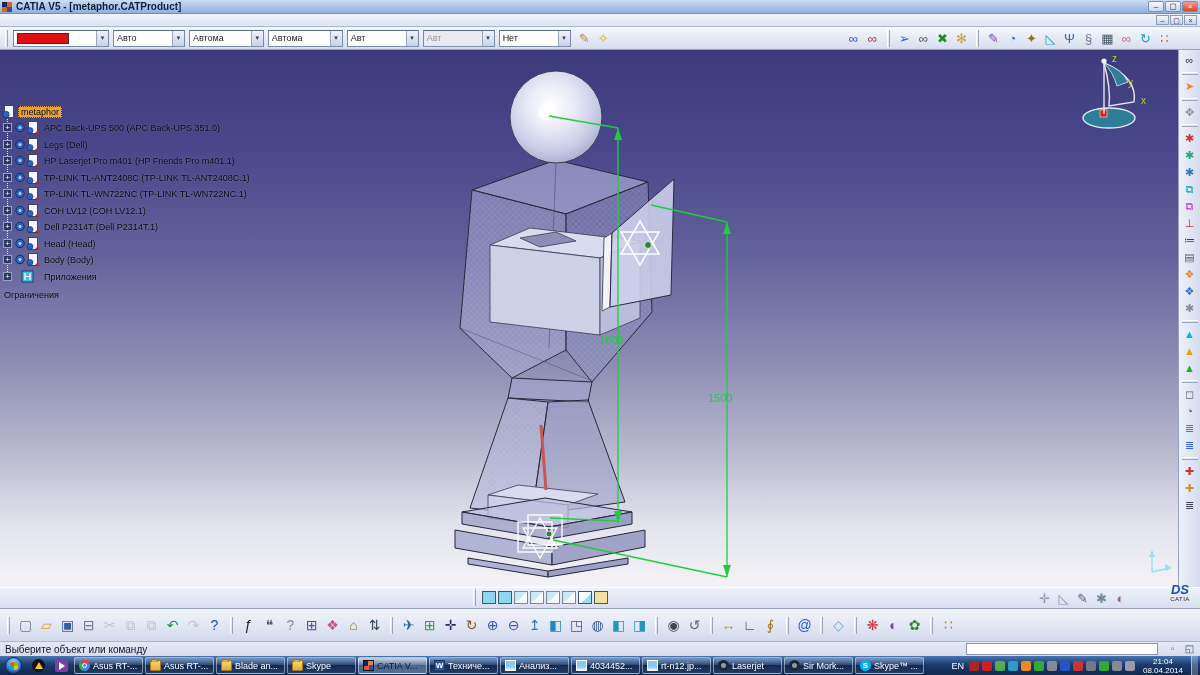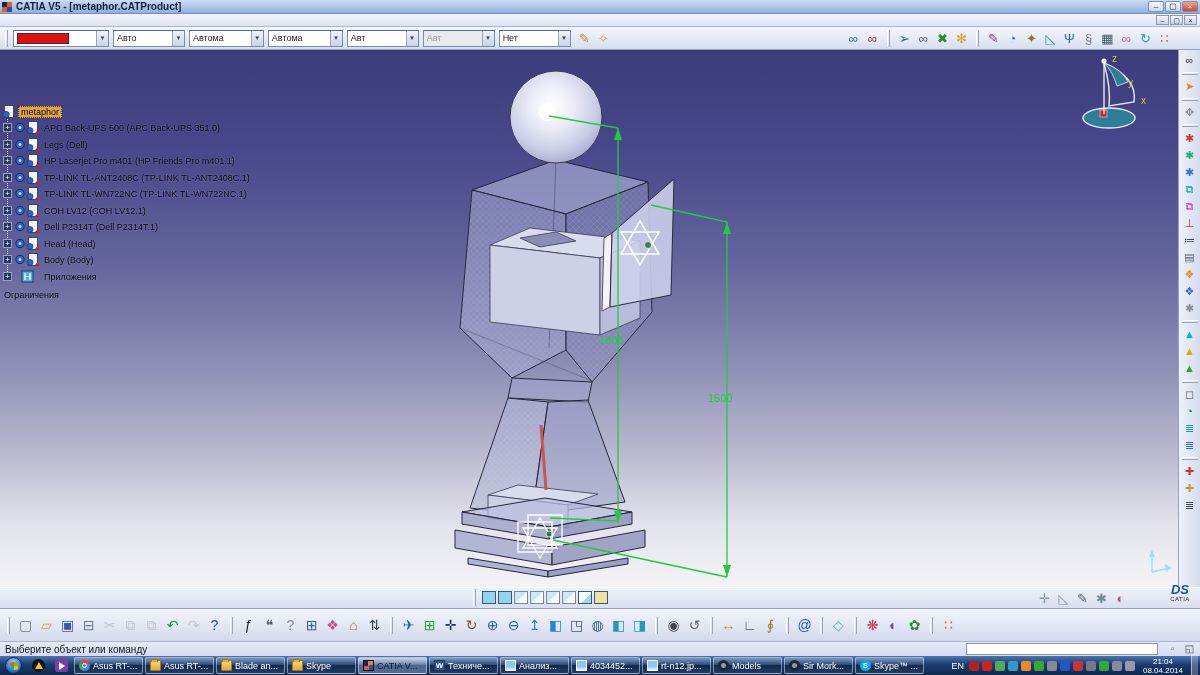--- a/index.html
+++ b/index.html
@@ -797,21 +797,21 @@
       <div class="tbtn" data-name="taskbar-button-7">
         <span class="tico ic-image" data-name="image-icon"></span>
         <span class="tlbl" data-name="taskbar-button-label">4034452...</span>
       </div>
       <div class="tbtn" data-name="taskbar-button-8">
         <span class="tico ic-image" data-name="image-icon"></span>
         <span class="tlbl" data-name="taskbar-button-label">rt-n12.jp...</span>
       </div>
       <div class="tbtn" data-name="taskbar-button-9">
         <span class="tico ic-steam" data-name="steam-icon"></span>
-        <span class="tlbl" data-name="taskbar-button-label">Models</span>
+        <span class="tlbl" data-name="taskbar-button-label">Laserjet</span>
       </div>
       <div class="tbtn" data-name="taskbar-button-10">
         <span class="tico ic-steam" data-name="steam-icon"></span>
         <span class="tlbl" data-name="taskbar-button-label">Sir Mork...</span>
       </div>
       <div class="tbtn" data-name="taskbar-button-11">
         <span class="tico ic-skype" data-name="skype-icon"></span>
         <span class="tlbl" data-name="taskbar-button-label">Skype™ ...</span>
       </div>
     </span>

